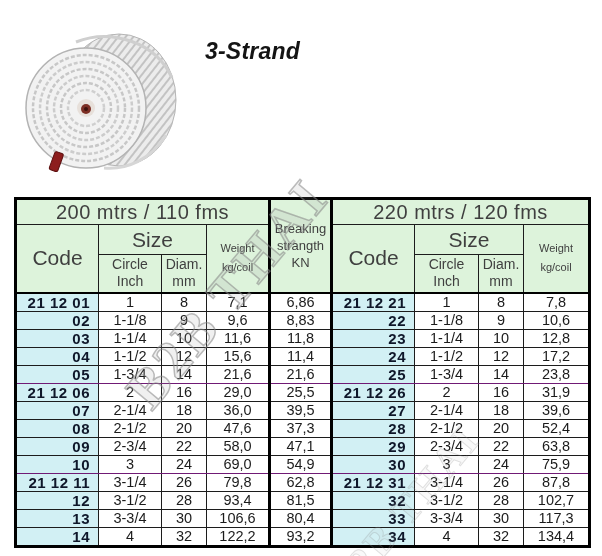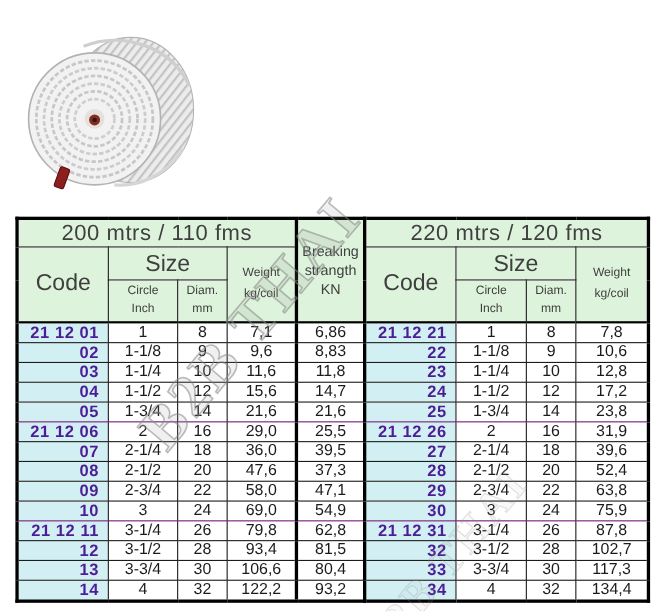--- a/index.html
+++ b/index.html
@@ -36,28 +36,28 @@
     position:absolute; left:14px; top:197px; width:574px;
     border-collapse:collapse; table-layout:fixed; z-index:1;
   }
   .spec th, .spec td {
     border:1px solid #1c1c1c; padding:0; text-align:center; overflow:hidden;
   }
   .spec th { background:var(--hdr-bg); font-weight:normal; color:#3f3f3f; }
 
   th.mtrs  { font-size:20px; height:26px; letter-spacing:0.5px; }
   th.lbl   { font-size:21px; height:30px; }
-  th.sub   { font-size:11px; line-height:17px; height:38px; white-space:pre-line; }
+  th.sub   { font-size:14px; line-height:17px; height:38px; white-space:pre-line; }
   th.wt    { font-size:11px; line-height:19px; white-space:pre-line; }
   th.bkh   { font-size:13px; line-height:17px; white-space:pre-line; }
 
   .spec td { height:18px; line-height:17px; font-size:14.5px; color:#1b1b1b; background:#fff; }
   td.code  {
     background:var(--code-bg); text-align:right; padding-right:8px;
-    font-weight:bold; color:#4c1d95; font-size:15px; letter-spacing:0.5px;
+    font-weight:bold; color:#0f172a; font-size:15px; letter-spacing:0.5px;
   }
 
   
   .spec thead tr:first-child th { border-top:3px solid #000; }
   .edge-l { border-left:3px solid #000 !important; }
   .edge-r { border-right:3px solid #000 !important; }
   .bk     { border-left:3px solid #000 !important; border-right:3px solid #000 !important; }
   .hb     { border-bottom:2px solid #000 !important; }
   tr.group-end td { border-bottom:1px solid #701a75; }
   .spec tbody tr:last-child td { border-bottom:3px solid #000; }
@@ -90,20 +90,21 @@
 
       <circle cx="70" cy="98" r="9" fill="#e7e0da"></circle>
       <circle cx="70" cy="99" r="5" fill="#7c2e24"></circle>
       <circle cx="70" cy="99" r="2" fill="#3c110c"></circle>
 
       <rect x="36" y="142" width="9" height="19" rx="2" transform="rotate(20 40 151)" fill="#8d1e1e" stroke="#5c0f0f" stroke-width="1"></rect>
     </svg>
   </div>
 
   <div class="titles">
+    <div class="title-line">3-Strand</div>
   </div>
 
   <div class="watermark main">B2B THAI</div>
   <div class="watermark faint">B2B THAI</div>
 
   <table class="spec">
     <colgroup>
       <col style="width:83px">
         <col style="width:63px">
         <col style="width:45px">
@@ -175,21 +176,21 @@
           <td class="code">23</td>
           <td class="val">1-1/4</td>
           <td class="val">10</td>
           <td class="val edge-r">12,8</td>
         </tr>
         <tr>
           <td class="code edge-l">04</td>
           <td class="val">1-1/2</td>
           <td class="val">12</td>
           <td class="val">15,6</td>
-          <td class="val bk">14,7</td>
+          <td class="val bk">11,4</td>
           <td class="code">24</td>
           <td class="val">1-1/2</td>
           <td class="val">12</td>
           <td class="val edge-r">17,2</td>
         </tr>
         <tr class="group-end">
           <td class="code edge-l">05</td>
           <td class="val">1-3/4</td>
           <td class="val">14</td>
           <td class="val">21,6</td>

